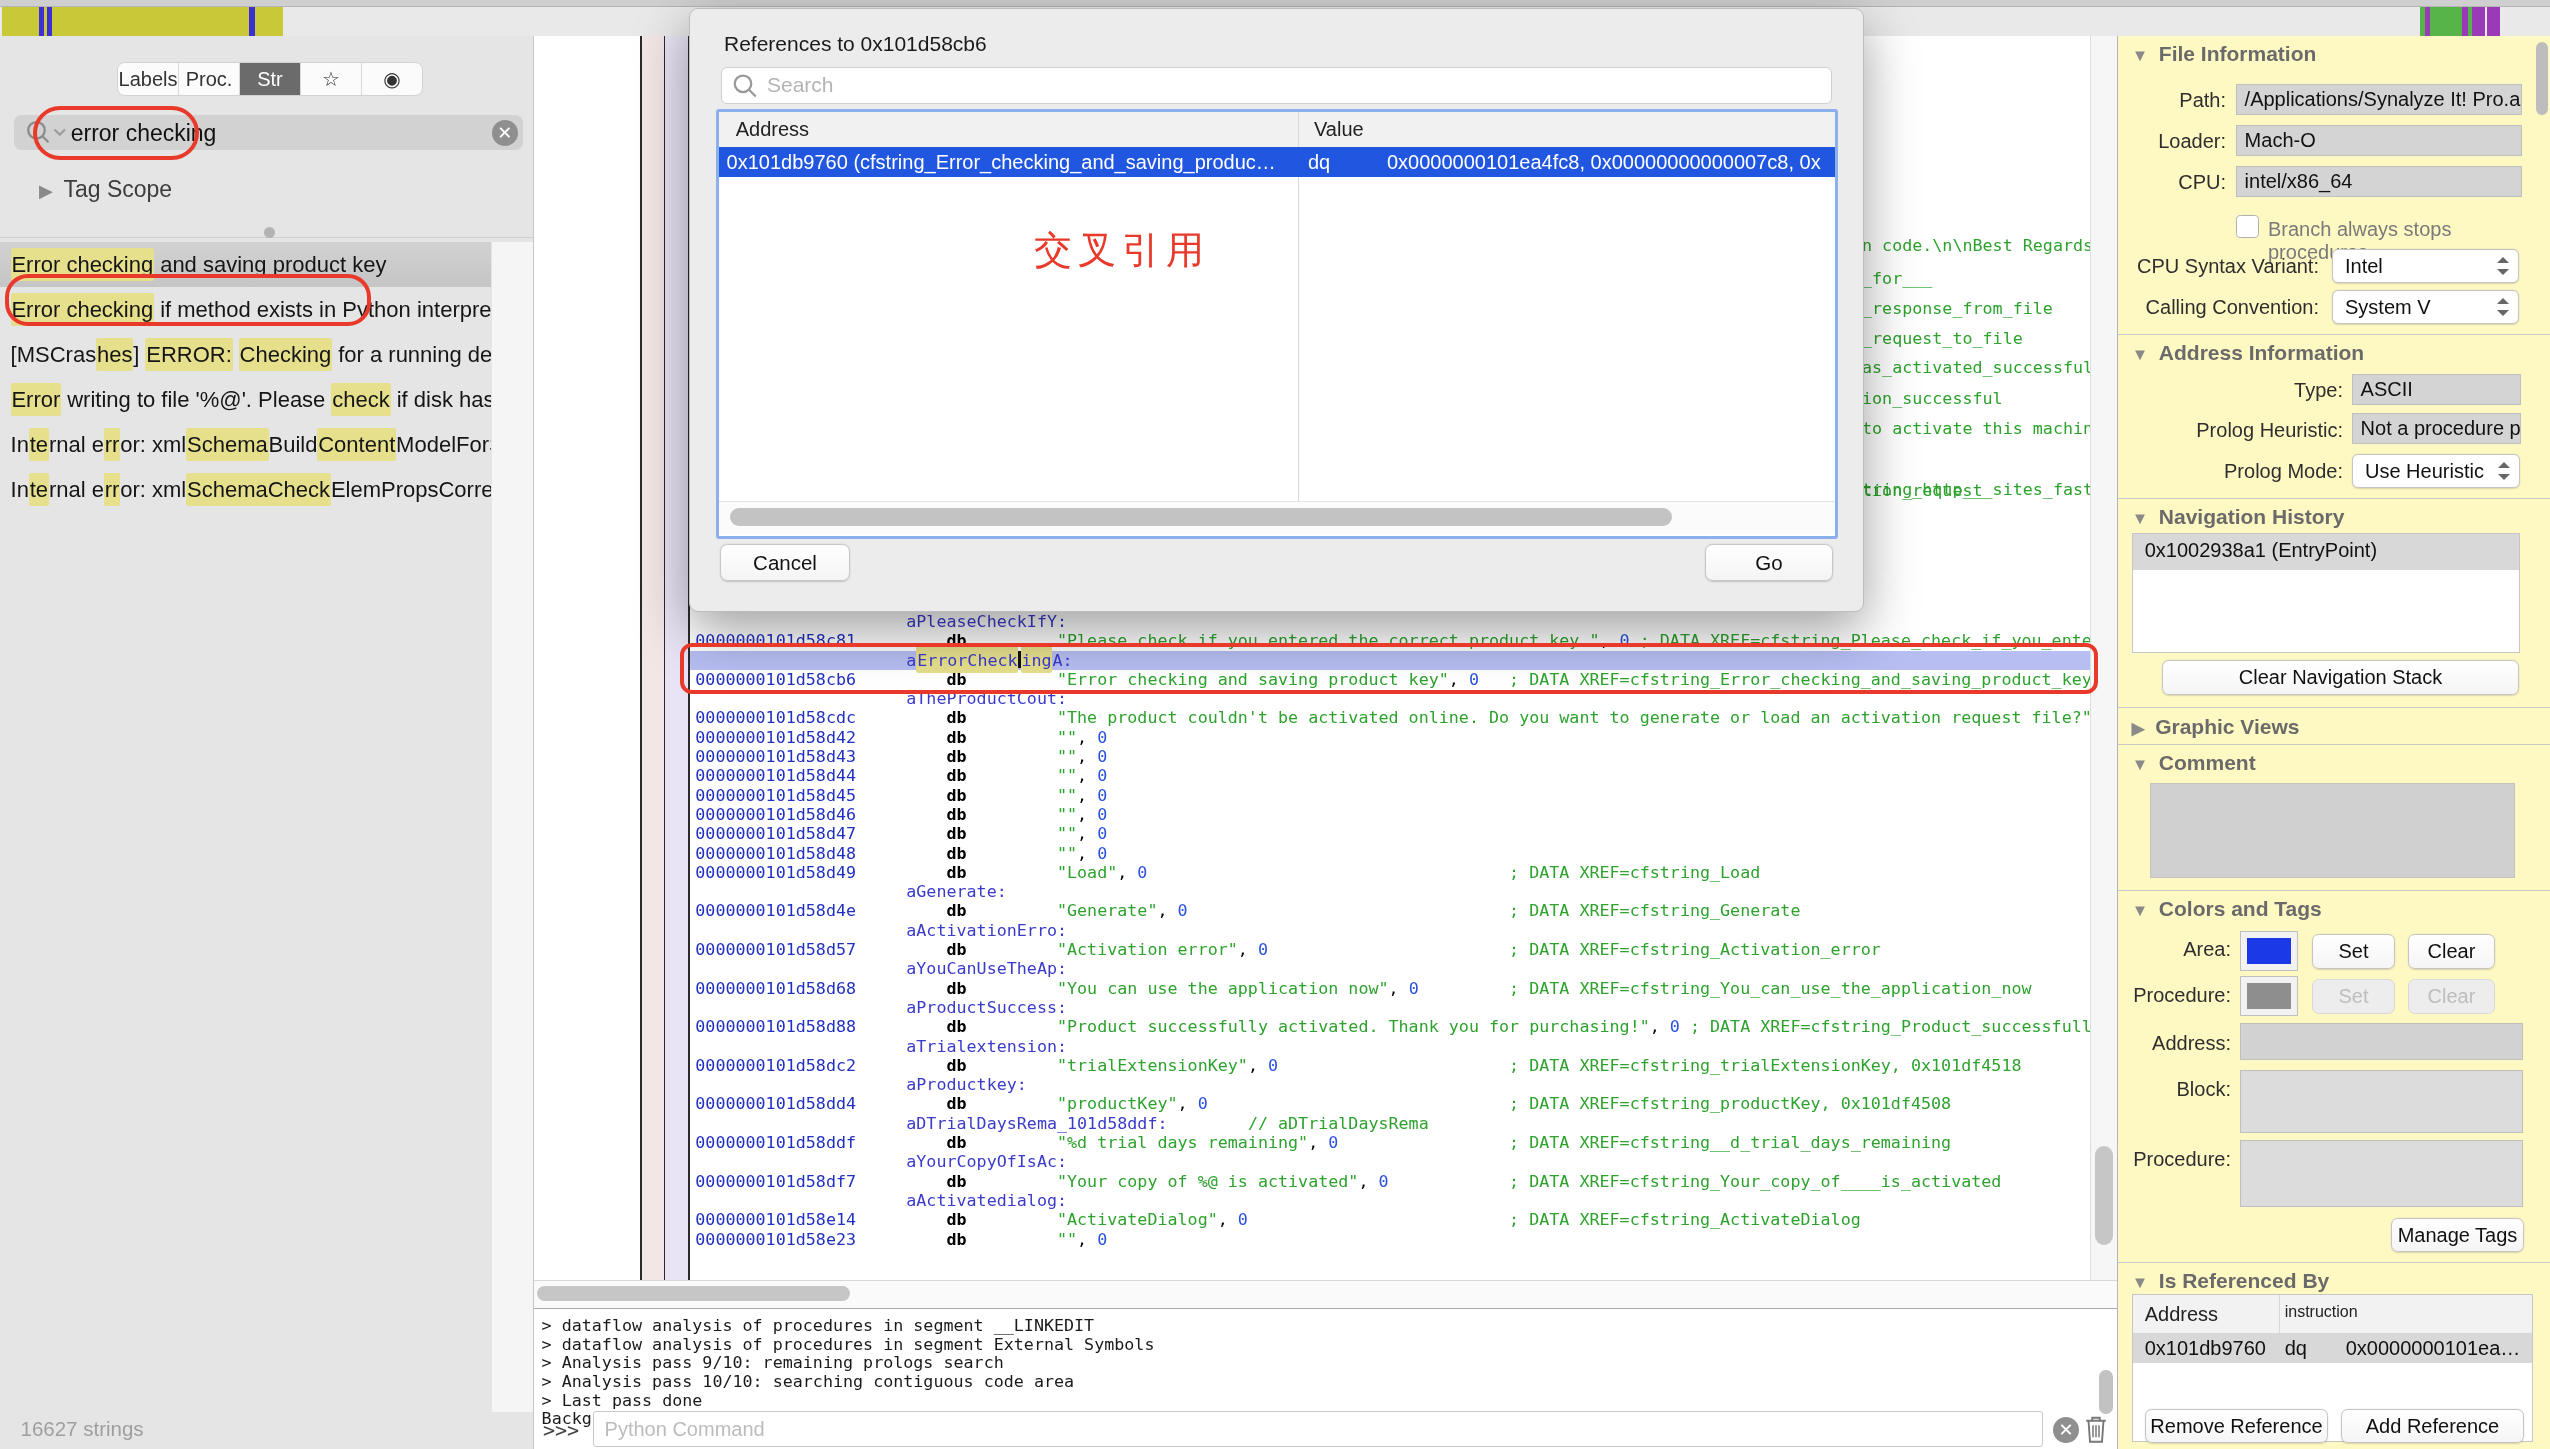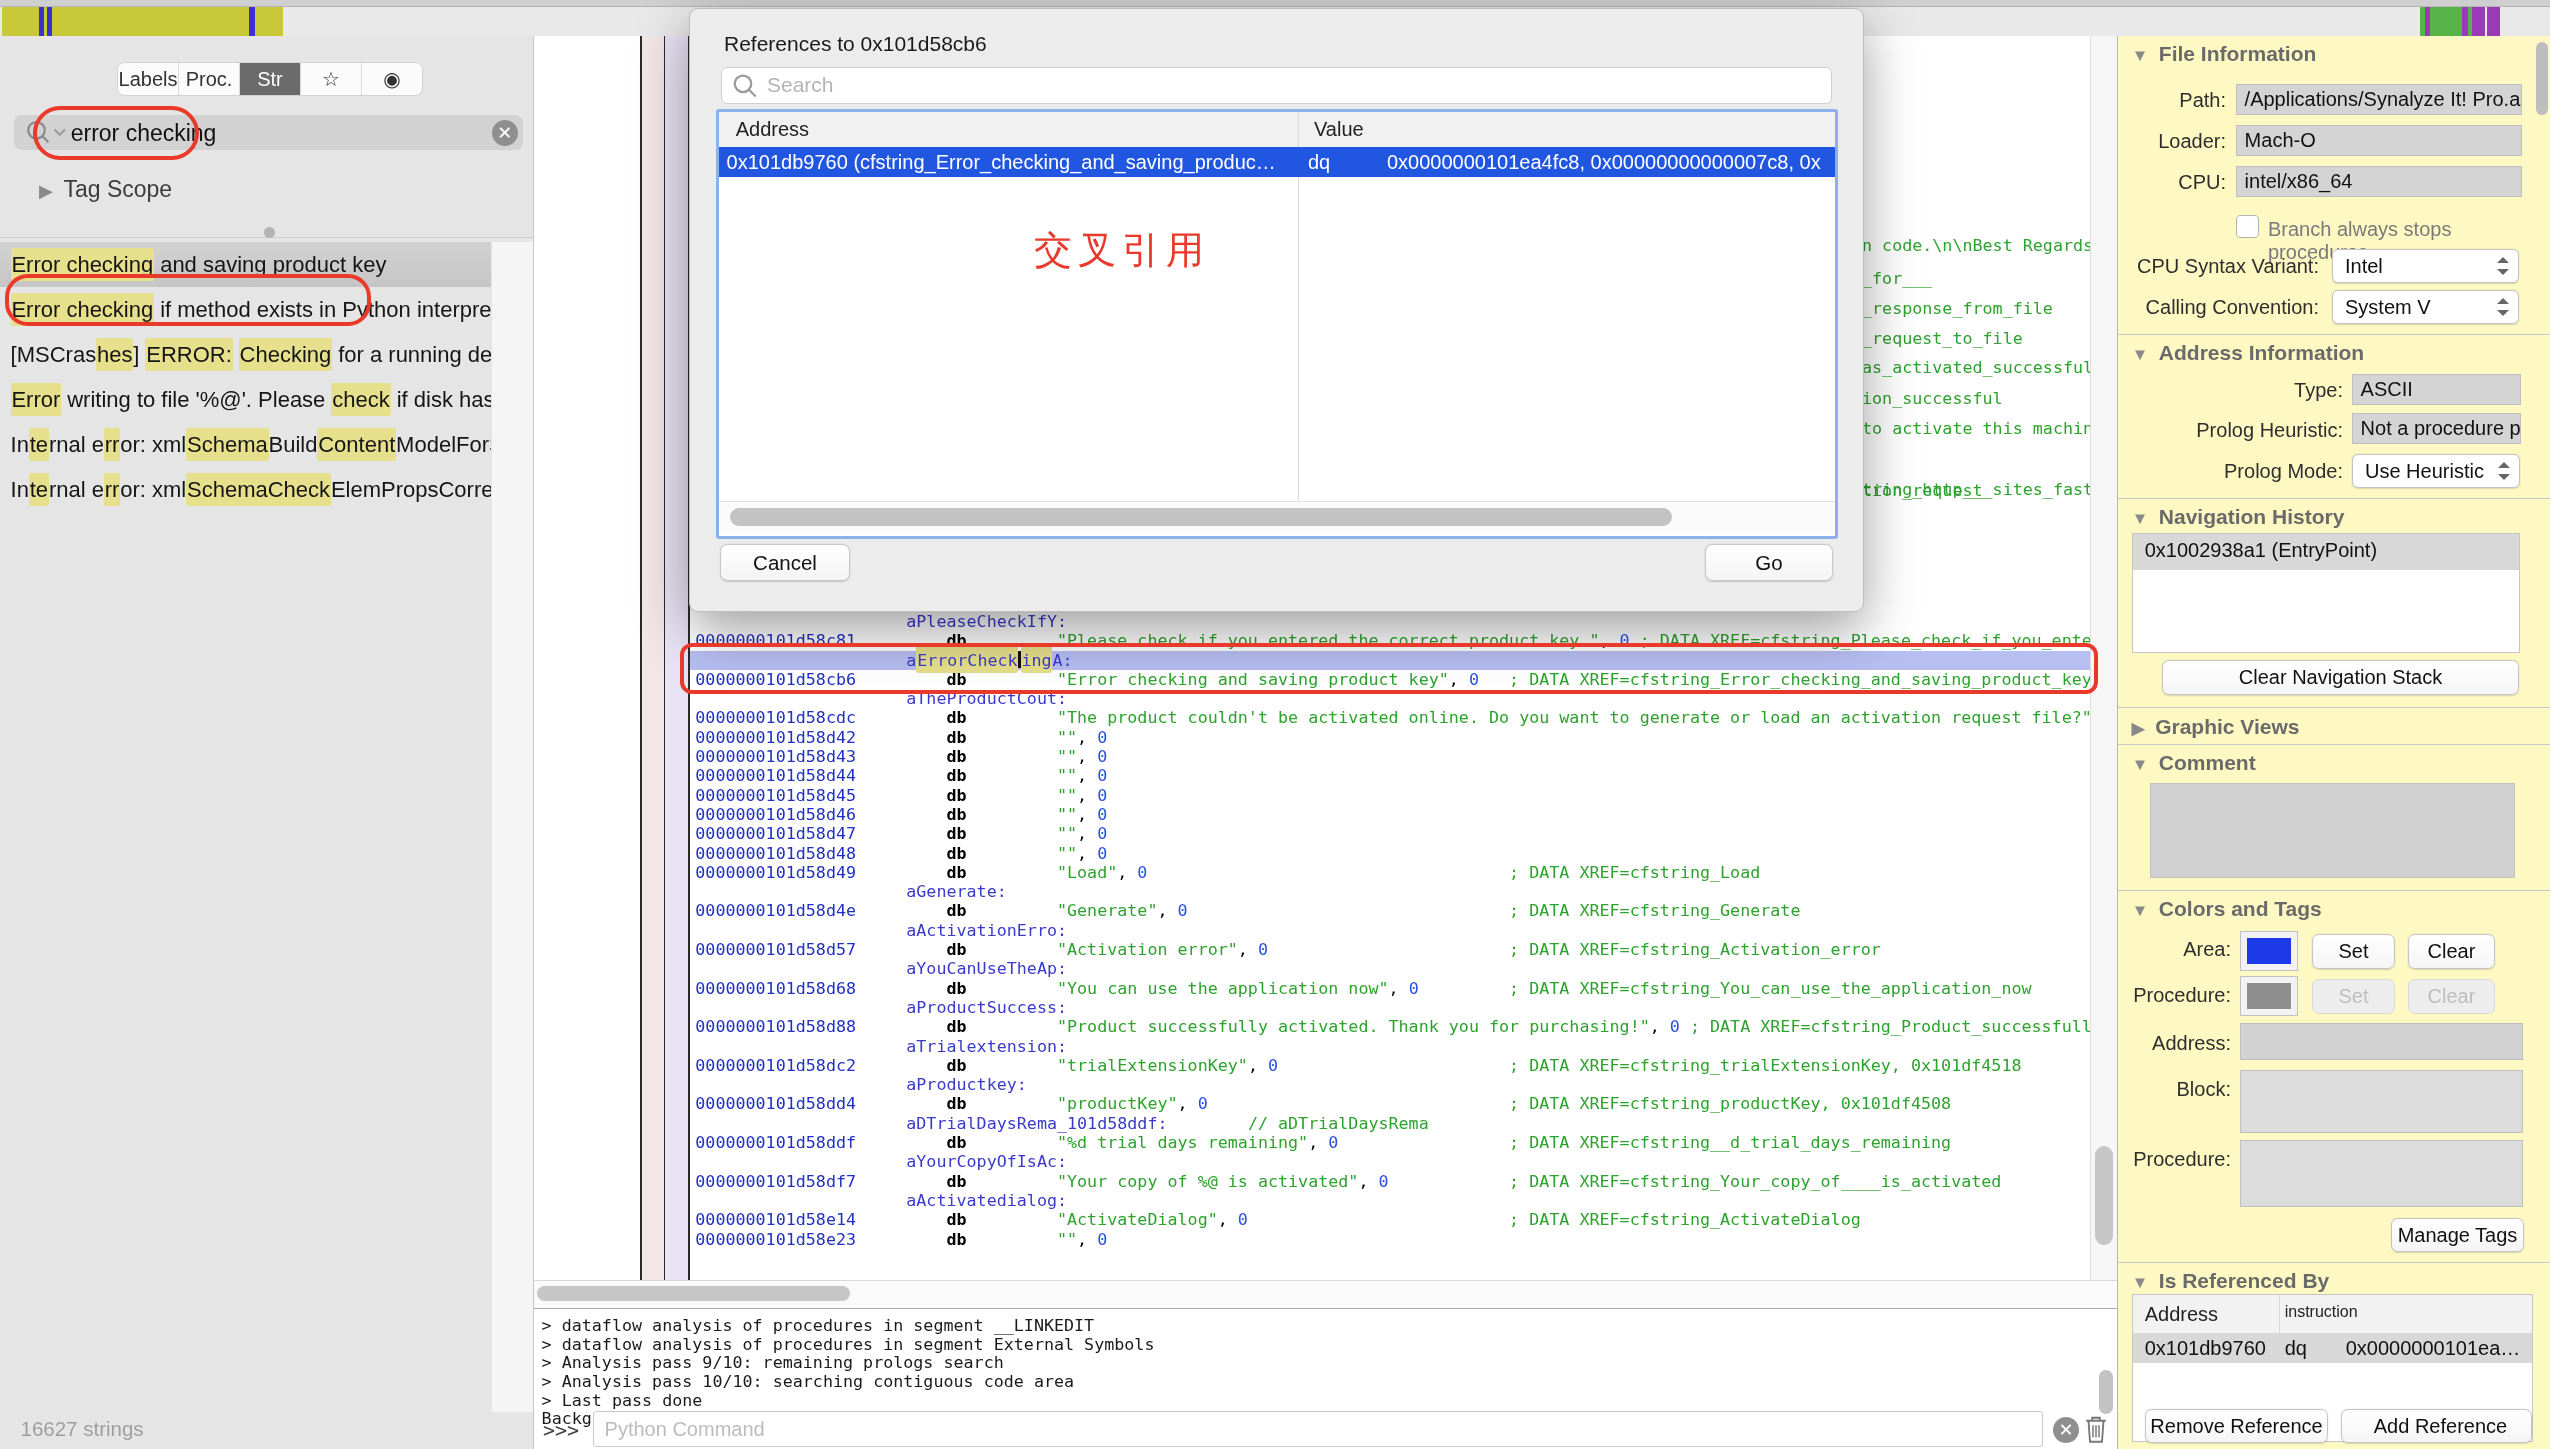--- a/index.html
+++ b/index.html
@@ -370,17 +370,17 @@
         <span style="position:absolute;left:152px;top:7.6px;font-size:16px;color:#222;">instruction</span>
         <span style="position:absolute;left:146px;top:0;width:0.8px;height:38px;background:#d9d9d9;"></span>
       </div>
       <div class="gr-row" style="left:0;top:38px;width:100%;height:30px;line-height:30px;">
         <span style="position:absolute;left:12px;">0x101db9760</span>
         <span style="position:absolute;left:152px;">dq</span>
         <span style="position:absolute;left:213px;">0x0000000101ea…</span>
       </div>
     </div>
     <div class="pbtn" style="left:27px;top:1373px;width:181px;height:32px;line-height:32px;">Remove Reference</div>
-    <div class="pbtn" style="left:223px;top:1373px;width:181px;height:32px;line-height:32px;padding-left:8px;">Add Reference</div>
+    <div class="pbtn" style="left:223px;top:1373px;width:181px;height:32px;line-height:32px;">Add Reference</div>
   </div>
 
 </div>
 
 
 </body></html>

